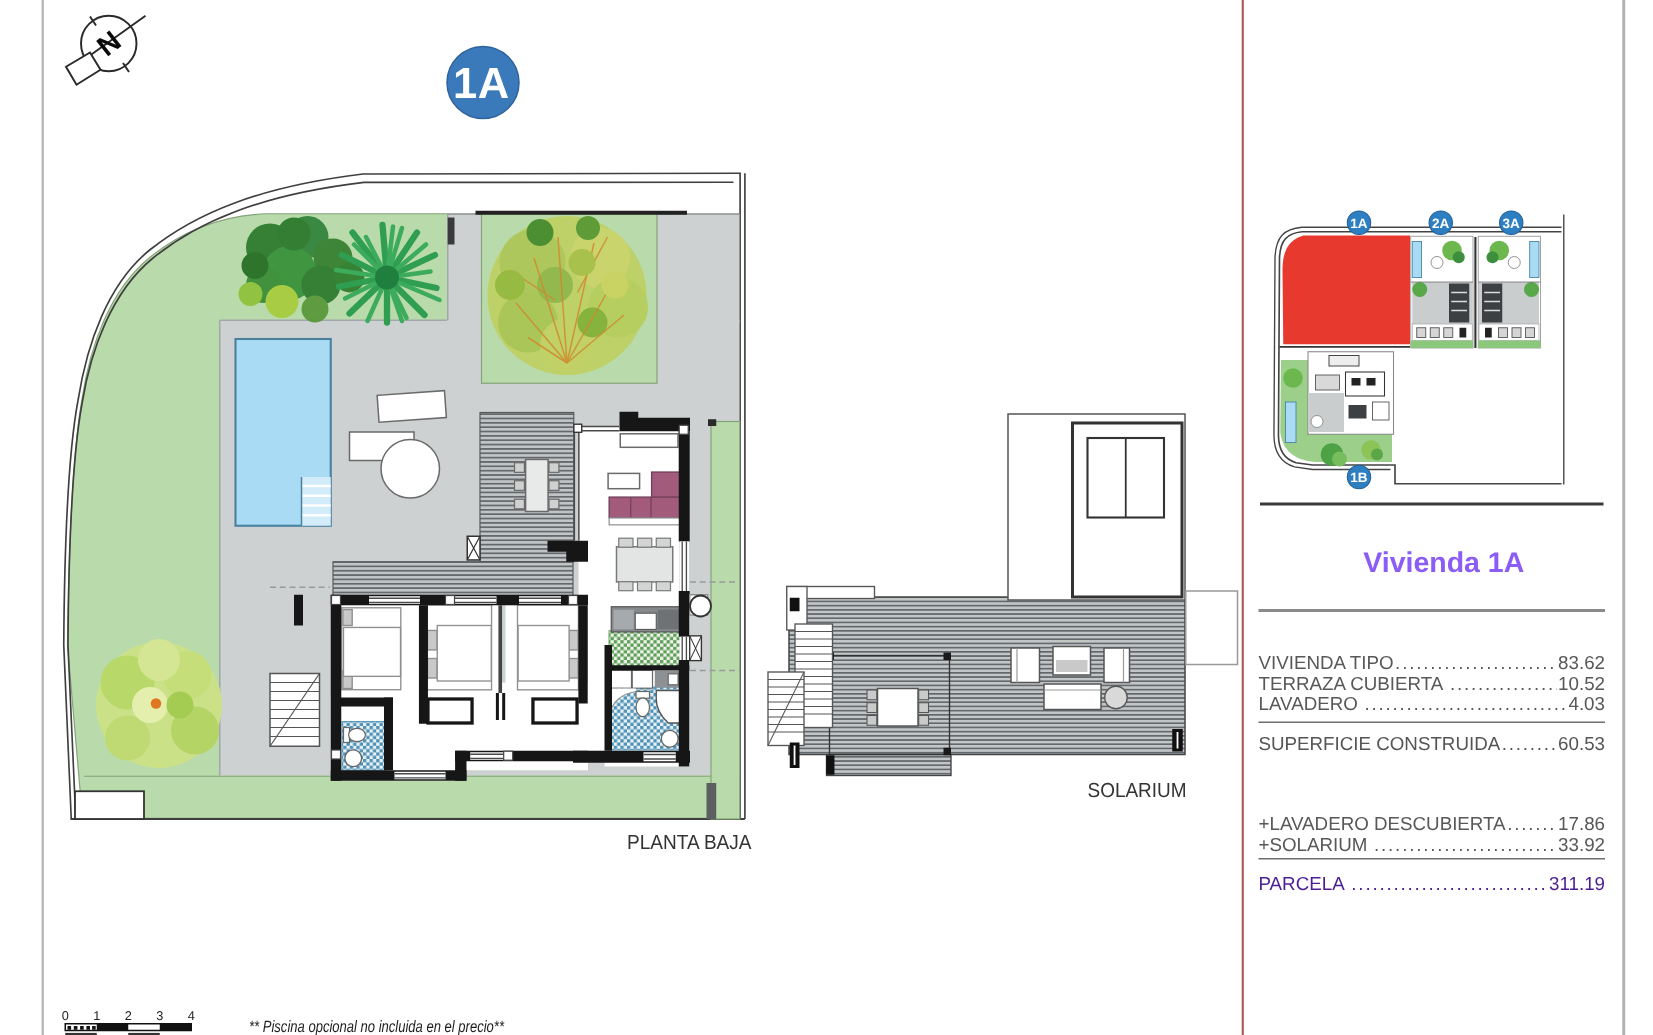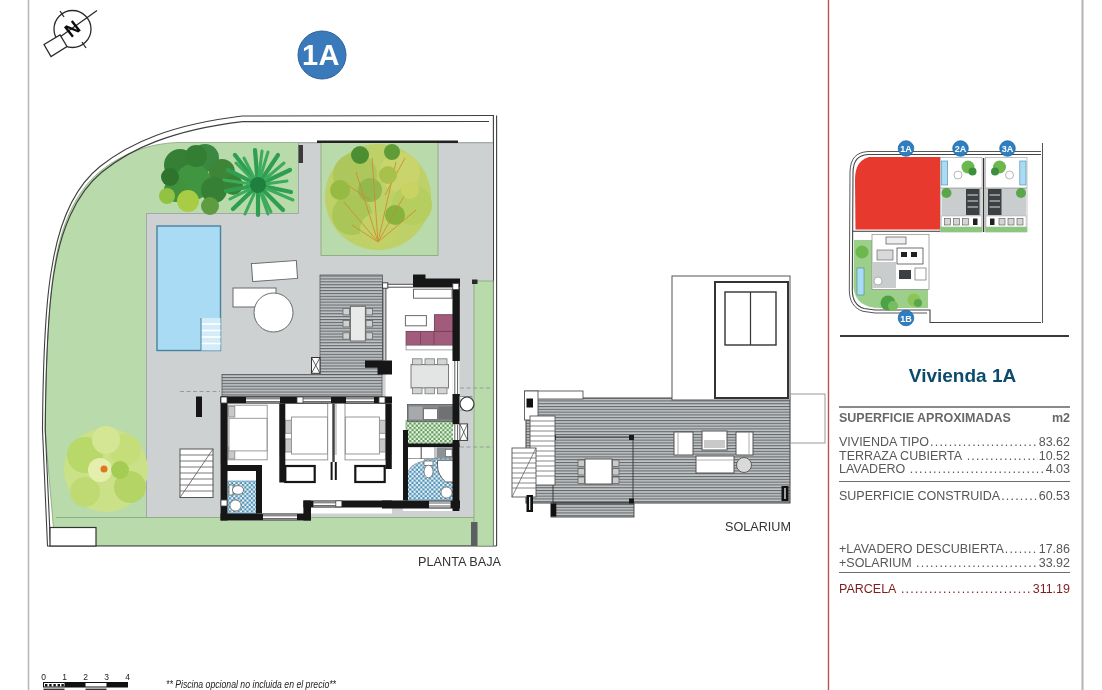--- a/index.html
+++ b/index.html
@@ -611,28 +611,24 @@
           <rect x="57.6" y="684" width="2.4" height="2.5"></rect>
     <rect x="61.4" y="684" width="2.4" height="2.5"></rect>
   </g>
   <rect x="43.5" y="688.6" width="21" height="1.4" fill="#333"></rect>
   <rect x="85.5" y="688.6" width="21" height="1.4" fill="#333"></rect>
 </g>
 
 <text x="166" y="688" font-size="11" font-style="italic" fill="#1d1d1d" textLength="170" lengthAdjust="spacingAndGlyphs">** Piscina opcional no incluida en el precio**</text>
 </svg>
 
-<div class="abs" style="left:847px;top:365px;width:231px;text-align:center;font-size:19px;font-weight:bold;color:#0c4a6e;">Vivienda 1A</div>
+<div class="abs" style="left:847px;top:365px;width:231px;text-align:center;font-size:19px;font-weight:bold;color:#8b5cf6;">Vivienda 1A</div>
 
 <div class="abs" style="left:839px;top:406px;width:231px;height:1.5px;background:#8a8a8a;"></div>
 
-<div class="abs hdr" style="left:839px;top:410.5px;width:231px;display:flex;justify-content:space-between;font-size:12.5px;font-weight:bold;color:#686868;">
-  <span>SUPERFICIE APROXIMADAS</span>
-      <span>m2</span>
-</div>
 
 <div class="abs" style="left:839px;top:436px;width:231px;font-size:12.5px;color:#585858;">
   <div class="row">
         <span>VIVIENDA TIPO</span>
         <span class="dots">......................................................................................................................</span>
         <span>83.62</span>
       </div>
   <div class="row">
         <span>TERRAZA CUBIERTA&nbsp;</span>
         <span class="dots">......................................................................................................................</span>
@@ -663,20 +659,20 @@
       </div>
   <div class="row">
         <span>+SOLARIUM&nbsp;</span>
         <span class="dots">......................................................................................................................</span>
         <span>33.92</span>
       </div>
 </div>
 
 <div class="abs" style="left:839px;top:571.5px;width:231px;height:1.5px;background:#6e6e6e;"></div>
 
-<div class="abs" style="left:839px;top:582.5px;width:231px;font-size:12.5px;color:#7f1d1d;">
+<div class="abs" style="left:839px;top:582.5px;width:231px;font-size:12.5px;color:#4c1d95;">
   <div class="row">
         <span>PARCELA&nbsp;</span>
         <span class="dots">......................................................................................................................</span>
         <span>311.19</span>
       </div>
 </div>
 </div>
 
 </body></html>

